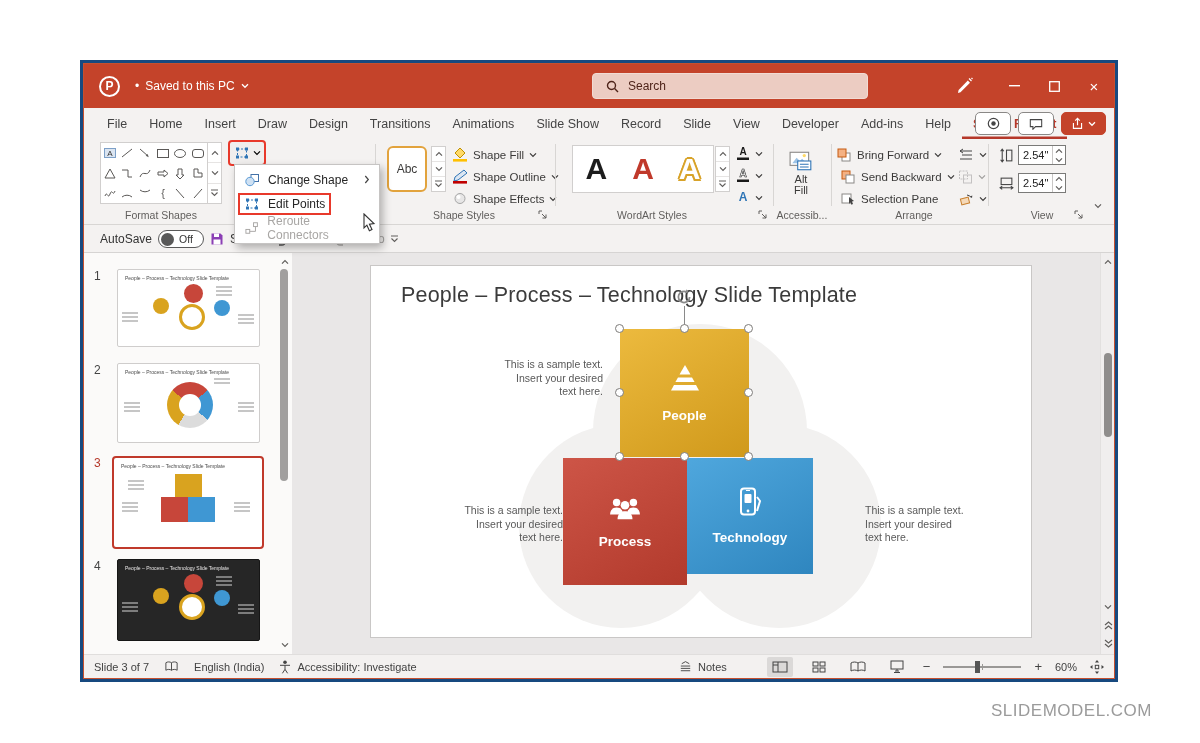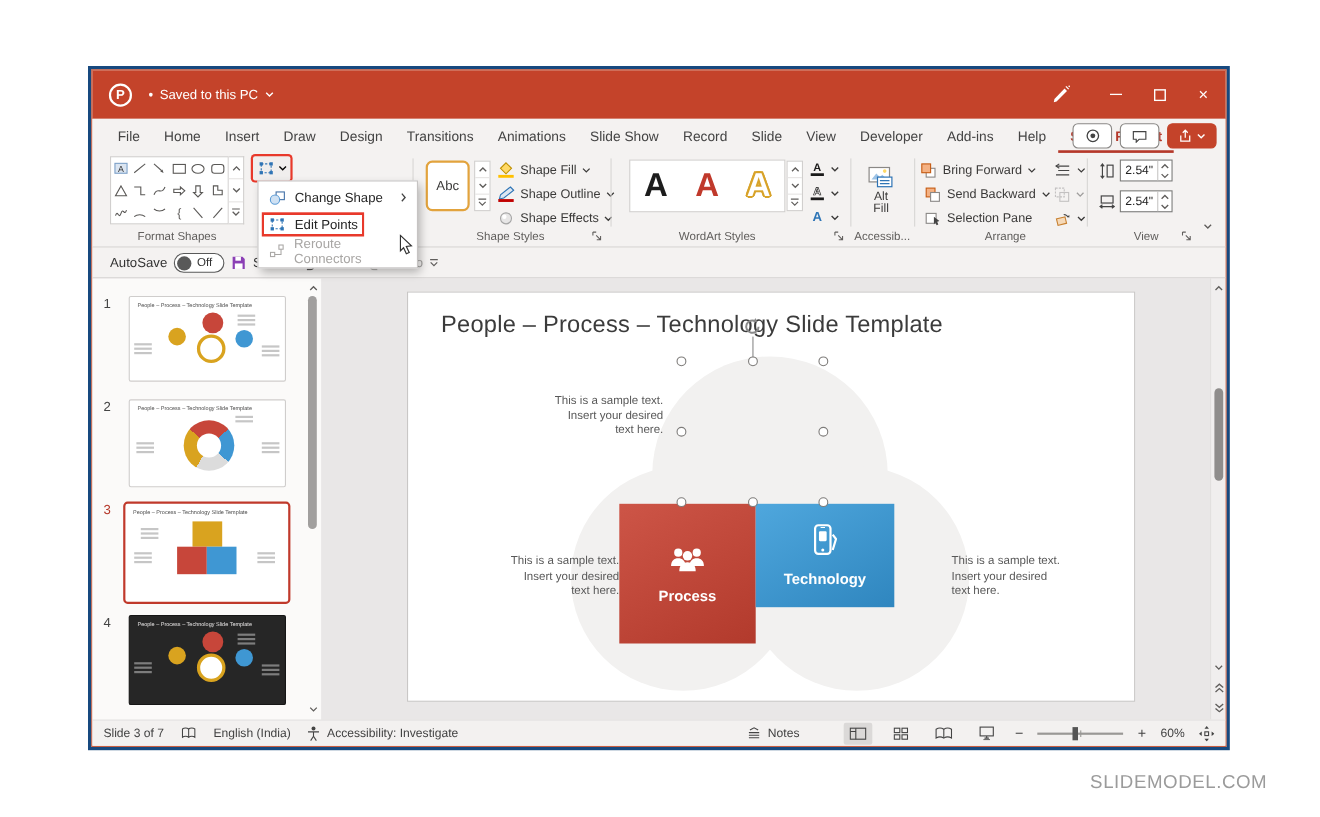--- a/index.html
+++ b/index.html
@@ -82,21 +82,21 @@
 .dark .spk{background:#7d7d7d}
 .tscroll{position:absolute;right:2px;top:2px;bottom:2px;width:12px}
 .tthumb{position:absolute;left:2px;width:8px;border-radius:4px;background:#a19f9e}
 .canvas{flex:1;background:#e9e7e7;position:relative;overflow:hidden}
 .slide{position:absolute;left:78px;top:12px;width:662px;height:373px;background:#fff;border:1px solid #c9c7c6}
 .slide-title{position:absolute;left:30px;top:17px;font-size:21.5px;color:#3b3b3b;letter-spacing:.2px}
 .ghost{position:absolute;border-radius:50%;background:#f2f1f0}
 .sq{position:absolute;display:flex;flex-direction:column;align-items:center;justify-content:center;gap:11px;color:#fff;font-weight:bold;font-size:13.5px}
 .sq-people{left:249px;top:63px;width:129px;height:128px;background:linear-gradient(150deg,#ecba3e,#d0991b)}
 .sq-process{left:192px;top:192px;width:124px;height:127px;background:linear-gradient(150deg,#cd5547,#b23a2c)}
-.sq-tech{left:316px;top:192px;width:126px;height:94px;background:linear-gradient(150deg,#4fa7dd,#2f86bf)}
+.sq-tech{left:316px;top:192px;width:126px;height:116px;background:linear-gradient(150deg,#4fa7dd,#2f86bf)}
 .hdl{position:absolute;width:9px;height:9px;background:#fff;border:1.5px solid #7e7c7a;border-radius:50%;z-index:4}
 .rot-line{position:absolute;left:313px;top:40px;width:1px;height:23px;background:#8a8a8a;z-index:3}
 .rot{position:absolute;left:304px;top:22px;z-index:4}
 .sample{position:absolute;font-size:10.5px;line-height:13.5px;color:#595959}
 .vscroll{width:14px;background:#f0eeee;border-left:1px solid #e2e0df;position:relative;flex:none}
 .vthumb{position:absolute;left:3px;top:100px;width:8px;height:84px;background:#8f8d8c;border-radius:4px}
 .varr{position:absolute;left:0;width:14px;height:14px;display:flex;align-items:center;justify-content:center;color:#605e5c}
 
 .statusbar{height:24px;background:#f3f1f0;border-top:1px solid #e0dedd;display:flex;align-items:center;font-size:11px;color:#424242;padding:0 10px;gap:16px;flex:none}
 .sleft{display:flex;align-items:center;gap:15px}
@@ -118,20 +118,27 @@
       <div class="titlebar">
         <div class="pp-logo">P</div>
         <div class="doc-title">
           <span>•</span>
           <span>Saved to this PC</span>
           <i style="display: inline-flex;">
               <svg width="8" height="6" viewBox="0 0 8 6">
                 <path d="M1 1.3l3 3 3-3" fill="none" stroke="#fff" stroke-width="1.3"></path>
               </svg>
             </i>
+        </div>
+        <div class="search-pill">
+          <svg width="13" height="13" viewBox="0 0 13 13">
+              <circle cx="5.5" cy="5.5" r="4" fill="none" stroke="#4f241a" stroke-width="1.4"></circle>
+              <path d="M8.6 8.6L12 12" stroke="#4f241a" stroke-width="1.4"></path>
+            </svg>
+          <span>Search</span>
         </div>
         <div class="win-controls">
           <div class="pen-btn">
             <svg width="18" height="18" viewBox="0 0 18 18">
                 <path d="M3 16l2.5-.8L15 5.7 12.8 3.5 3.6 13Z" fill="#fff"></path>
                 <path d="M14 1.5l2.5 2.5M16.5 1l1 1" stroke="#fff" stroke-width="1.2" fill="none"></path>
               </svg>
           </div>
           <div class="wc-btn">
               <svg width="11" height="2" viewBox="0 0 11 2">
@@ -821,20 +828,28 @@
         </div>
 
         <div class="canvas">
           <div class="slide">
             <div class="ghost" style="left:222px;top:58px;width:214px;height:214px"></div>
             <div class="ghost" style="left:148px;top:158px;width:204px;height:204px"></div>
             <div class="ghost" style="left:306px;top:158px;width:204px;height:204px"></div>
 
             <div class="slide-title">People – Process – Technology Slide Template</div>
 
+            <div class="sq sq-people">
+              <svg width="42" height="34" viewBox="0 0 40 34">
+                  <path d="M20 2l5.5 9.5h-11Z" fill="#fff"></path>
+                  <path d="M13 14.5h14l2.6 4.5H10.4Z" fill="#fff"></path>
+                  <path d="M9 22h22l3 5.5H6Z" fill="#fff"></path>
+                </svg>
+              <span>People</span>
+            </div>
             <div class="sq sq-process">
               <svg width="40" height="28" viewBox="0 0 40 30">
                   <g fill="#fff">
                     <circle cx="11" cy="8" r="4"></circle>
                     <path d="M4 21c0-5 3-7.5 7-7.5s7 2.5 7 7.5Z"></path>
                     <circle cx="29" cy="8" r="4"></circle>
                     <path d="M22 21c0-5 3-7.5 7-7.5s7 2.5 7 7.5Z"></path>
                     <circle cx="20" cy="11" r="4.6"></circle>
                     <path d="M12 26c0-6 3.6-8.6 8-8.6s8 2.6 8 8.6Z"></path>
                   </g>

